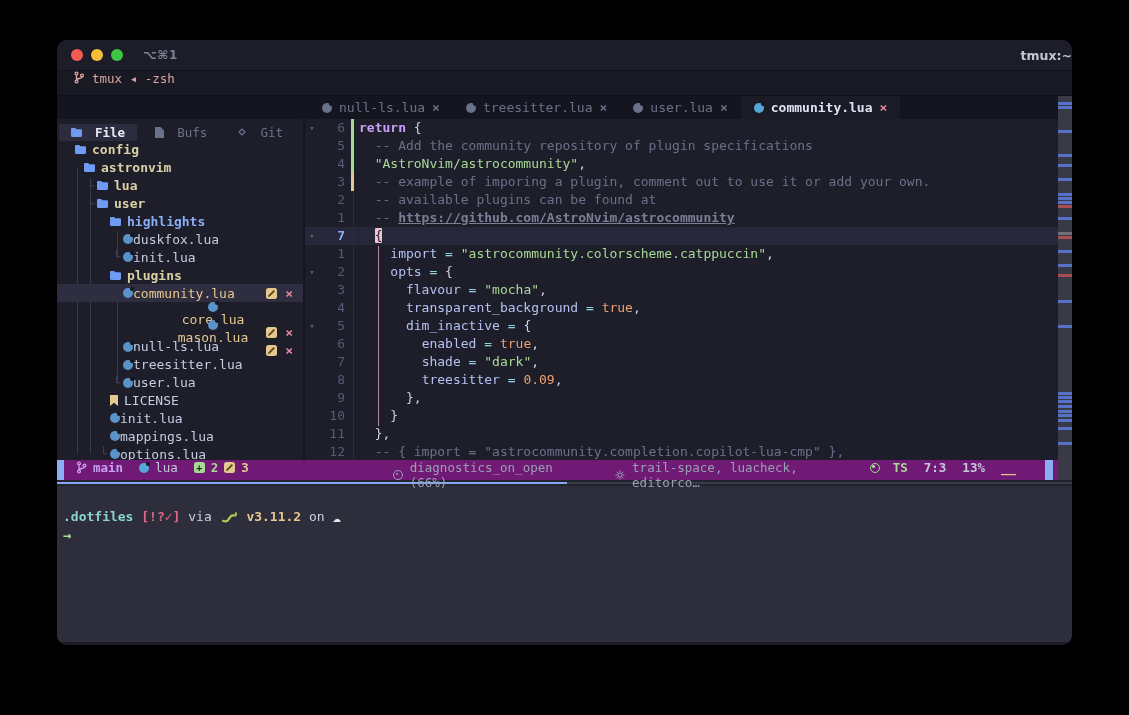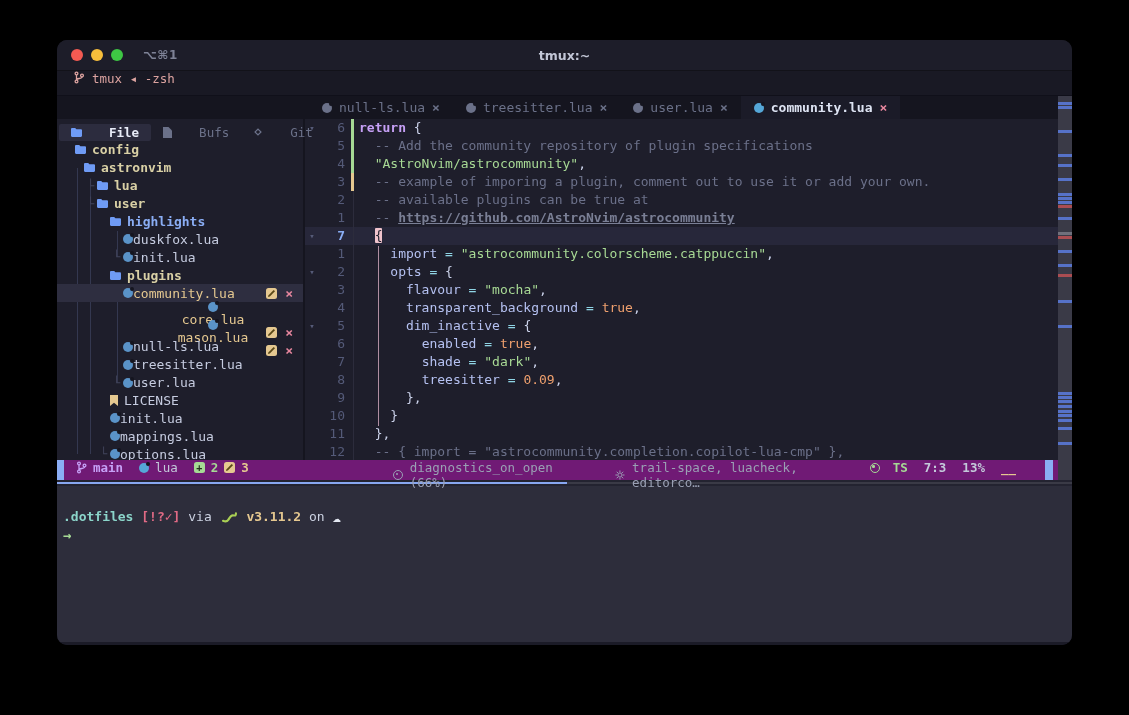--- a/index.html
+++ b/index.html
@@ -6,38 +6,38 @@
   body{width:1129px;height:715px;background:#000;position:relative;overflow:hidden;
        font-family:"DejaVu Sans Mono",monospace;-webkit-font-smoothing:antialiased}
   .window{position:absolute;left:57px;top:40px;width:1015px;height:605px;background:#1e1e2b;
           border-radius:10px;overflow:hidden;box-shadow:0 22px 70px rgba(0,0,0,.7)}
   
   .titlebar{height:30px;background:#1d1d29;border-bottom:1px solid #121219;display:flex;align-items:center;position:relative}
   .lights{display:flex;gap:8px;margin-left:14px;z-index:2}
   .light{width:12px;height:12px;border-radius:50%}
   .light.red{background:#f35a52}.light.yellow{background:#f6bd3b}.light.green{background:#3ec644}
   .shortcut{margin-left:20px;color:#7e8296;font:600 12px "DejaVu Sans",sans-serif;letter-spacing:.5px}
-  .wtitle{position:absolute;left:0;right:0;text-align:center;color:#c2c6d6;font:700 12.5px "DejaVu Sans",sans-serif}
+  .wtitle{position:absolute;left:0;right:0;text-align:right;color:#c2c6d6;font:700 12.5px "DejaVu Sans",sans-serif}
   
   .itabbar{height:24px;background:#191924;border-bottom:1px solid #10101a;display:flex;
            padding-left:16px;gap:7px;color:#dca3a0;font-size:12.5px}
   .itabbar svg{flex:none}
   
   .nvim{position:relative;height:384px;background:#1e1e2b}
   .bufferline{height:23px;background:#15151f;display:flex;align-items:stretch;padding-left:252px;font-size:13px}
   .btab{display:flex;align-items:center;gap:7px;padding:0 13px;color:#6b7189;cursor:default}
   .btab.active{color:#dde3f2;font-weight:700;background:#1b1b28}
   .btab .close{font-weight:700;font-size:13px;color:#6b7189}
   .btab.active .close{color:#e8879f}
   .btab.active .lua-ic{color:#55a7d8}
   .main{display:flex;height:341px}
   
   .neotree{width:246px;flex:none;position:relative;border-right:2px solid #15151f;font-size:13px}
   .sources{height:22px;display:flex;align-items:center;padding:2px 8px 0 2px;justify-content:space-between;font-size:12.5px}
-  .src{display:flex;align-items:center;gap:21px;color:#6b7189;padding:1px 12px;border-radius:2px}
+  .src{display:flex;align-items:center;gap:7px;color:#6b7189;padding:1px 12px;border-radius:2px}
   .src.active{background:#2c2c3e;color:#e8ecf8;font-weight:700}
   .src.active svg{color:#6f9bf5}
   .tree{position:absolute;top:22px;left:0;right:0;bottom:0;overflow:hidden}
   .guide{position:absolute;width:1px;background:#343850;z-index:0}
   .trow{height:17.9px;display:flex;align-items:center;position:relative;z-index:1;color:#c6cce0;white-space:nowrap}
   .trow.selected{background:#2e2e40}
   .pfx{width:13px;flex:none;color:#41445c;font-size:12px;text-align:center}
   .ticon{margin-right:6px;display:inline-flex;flex:none}
   .tname.dir{color:#d9d0a5}.tname.dirblue{color:#8aadf4}.tname.mod{color:#e5c890}.tname.file{color:#c6cce0}
   .tname.dir,.tname.dirblue{font-weight:700}
@@ -355,21 +355,21 @@
               <span class="tname file">options.lua</span>
             </div>
           </div>
       </div>
       <div class="editor" id="editor">
         <div class="scopeline"></div>
       <div class="eline"><span class="fold">▾</span><span class="lnum">6</span><span class="sign"><span class="sbar g"></span></span><span class="code"><span class="tok-kw">return</span><span class="tok-pc"> {</span></span></div>
           <div class="eline"><span class="fold"></span><span class="lnum">5</span><span class="sign"><span class="sbar g"></span></span><span class="code"><span class="tok-cm">  -- Add the community repository of plugin specifications</span></span></div>
           <div class="eline"><span class="fold"></span><span class="lnum">4</span><span class="sign"><span class="sbar g"></span></span><span class="code"><span class="tok-pl">  </span><span class="tok-st">"AstroNvim/astrocommunity"</span><span class="tok-pc">,</span></span></div>
           <div class="eline"><span class="fold"></span><span class="lnum">3</span><span class="sign"><span class="sbar o"></span></span><span class="code"><span class="tok-cm">  -- example of imporing a plugin, comment out to use it or add your own.</span></span></div>
-          <div class="eline"><span class="fold"></span><span class="lnum">2</span><span class="sign"><span class="sbar n"></span></span><span class="code"><span class="tok-cm">  -- available plugins can be true at</span></span></div>
+          <div class="eline"><span class="fold"></span><span class="lnum">2</span><span class="sign"><span class="sbar n"></span></span><span class="code"><span class="tok-cm">  -- available plugins can be found at</span></span></div>
           <div class="eline"><span class="fold"></span><span class="lnum">1</span><span class="sign"><span class="sbar n"></span></span><span class="code"><span class="tok-cm">  -- </span><span class="tok-ur">https://github.com/AstroNvim/astrocommunity</span></span></div>
           <div class="eline cur"><span class="fold">▾</span><span class="lnum">7</span><span class="sign"><span class="sbar n"></span></span><span class="code"><span class="tok-pl">  </span><span class="tok-cu">{</span></span></div>
           <div class="eline"><span class="fold"></span><span class="lnum">1</span><span class="sign"><span class="sbar n"></span></span><span class="code"><span class="tok-pl">    </span><span class="tok-id">import</span><span class="tok-pl"> </span><span class="tok-op">=</span><span class="tok-pl"> </span><span class="tok-st">"astrocommunity.colorscheme.catppuccin"</span><span class="tok-pc">,</span></span></div>
           <div class="eline"><span class="fold">▾</span><span class="lnum">2</span><span class="sign"><span class="sbar n"></span></span><span class="code"><span class="tok-pl">    </span><span class="tok-id">opts</span><span class="tok-pl"> </span><span class="tok-op">=</span><span class="tok-pl"> </span><span class="tok-pc">{</span></span></div>
           <div class="eline"><span class="fold"></span><span class="lnum">3</span><span class="sign"><span class="sbar n"></span></span><span class="code"><span class="tok-pl">      </span><span class="tok-id">flavour</span><span class="tok-pl"> </span><span class="tok-op">=</span><span class="tok-pl"> </span><span class="tok-st">"mocha"</span><span class="tok-pc">,</span></span></div>
           <div class="eline"><span class="fold"></span><span class="lnum">4</span><span class="sign"><span class="sbar n"></span></span><span class="code"><span class="tok-pl">      </span><span class="tok-id">transparent_background</span><span class="tok-pl"> </span><span class="tok-op">=</span><span class="tok-pl"> </span><span class="tok-nu">true</span><span class="tok-pc">,</span></span></div>
           <div class="eline"><span class="fold">▾</span><span class="lnum">5</span><span class="sign"><span class="sbar n"></span></span><span class="code"><span class="tok-pl">      </span><span class="tok-id">dim_inactive</span><span class="tok-pl"> </span><span class="tok-op">=</span><span class="tok-pl"> </span><span class="tok-pc">{</span></span></div>
           <div class="eline"><span class="fold"></span><span class="lnum">6</span><span class="sign"><span class="sbar n"></span></span><span class="code"><span class="tok-pl">        </span><span class="tok-id">enabled</span><span class="tok-pl"> </span><span class="tok-op">=</span><span class="tok-pl"> </span><span class="tok-nu">true</span><span class="tok-pc">,</span></span></div>
           <div class="eline"><span class="fold"></span><span class="lnum">7</span><span class="sign"><span class="sbar n"></span></span><span class="code"><span class="tok-pl">        </span><span class="tok-id">shade</span><span class="tok-pl"> </span><span class="tok-op">=</span><span class="tok-pl"> </span><span class="tok-st">"dark"</span><span class="tok-pc">,</span></span></div>
           <div class="eline"><span class="fold"></span><span class="lnum">8</span><span class="sign"><span class="sbar n"></span></span><span class="code"><span class="tok-pl">        </span><span class="tok-id">treesitter</span><span class="tok-pl"> </span><span class="tok-op">=</span><span class="tok-pl"> </span><span class="tok-nu">0.09</span><span class="tok-pc">,</span></span></div>

